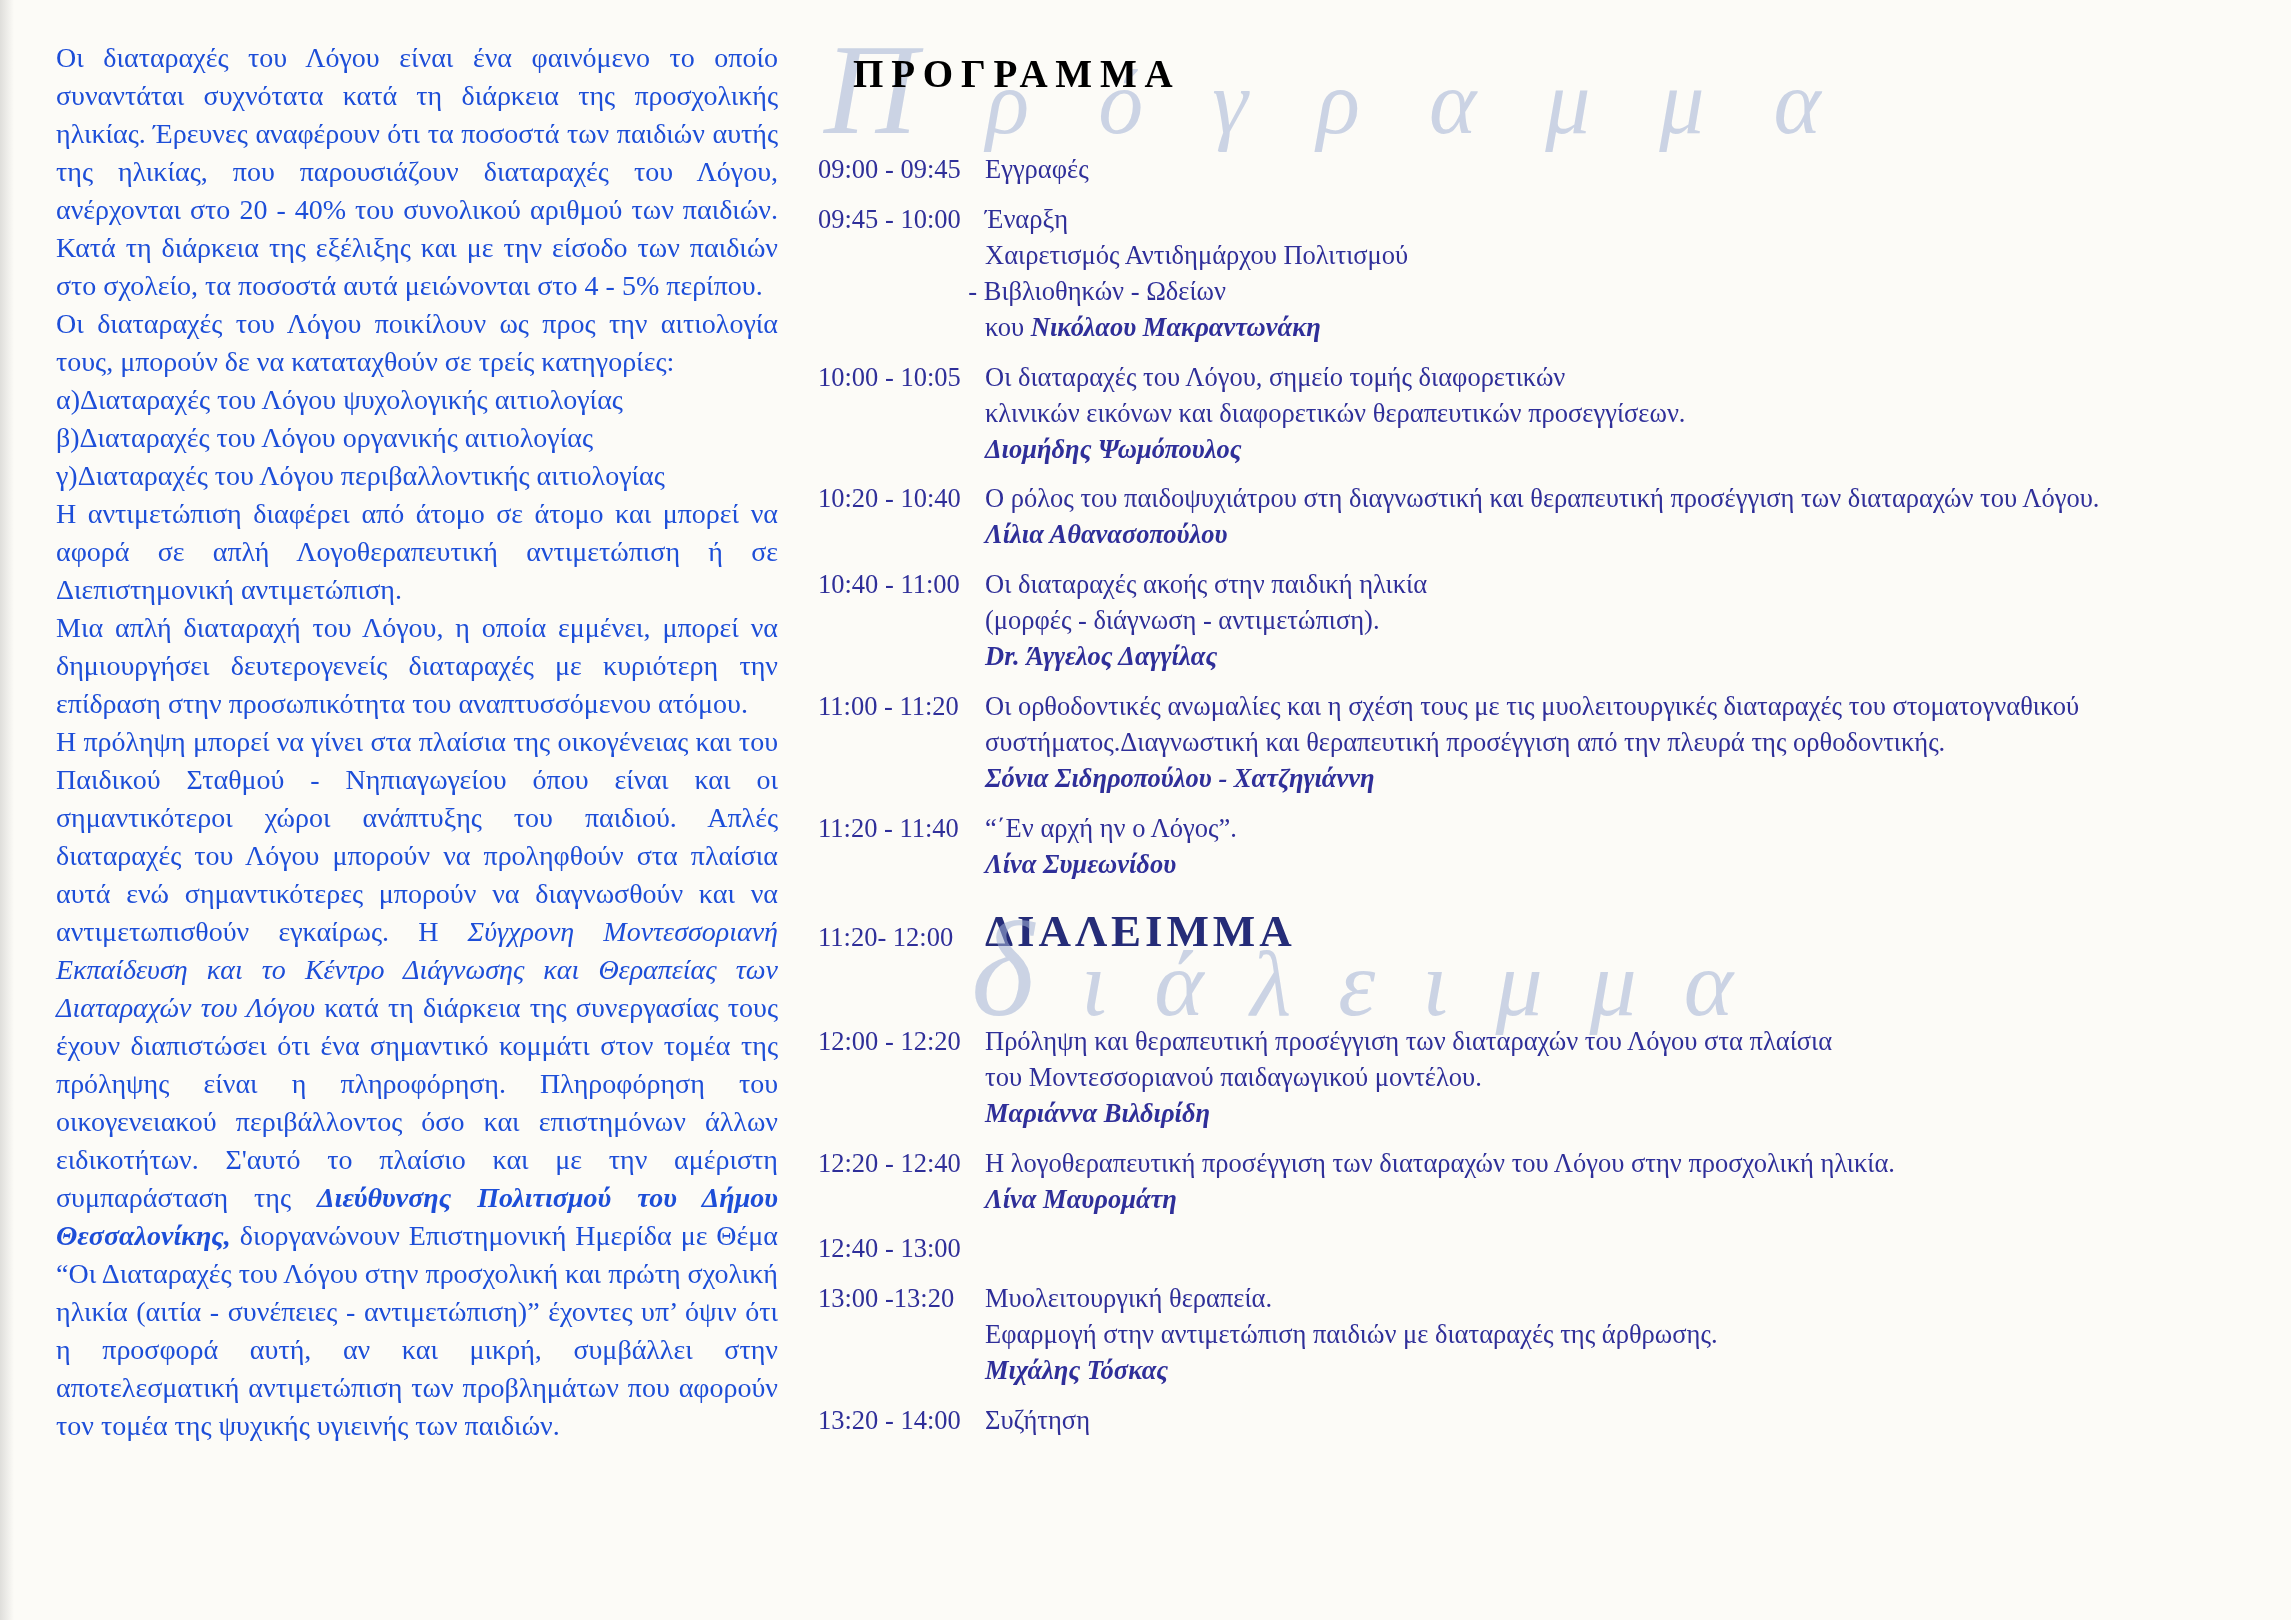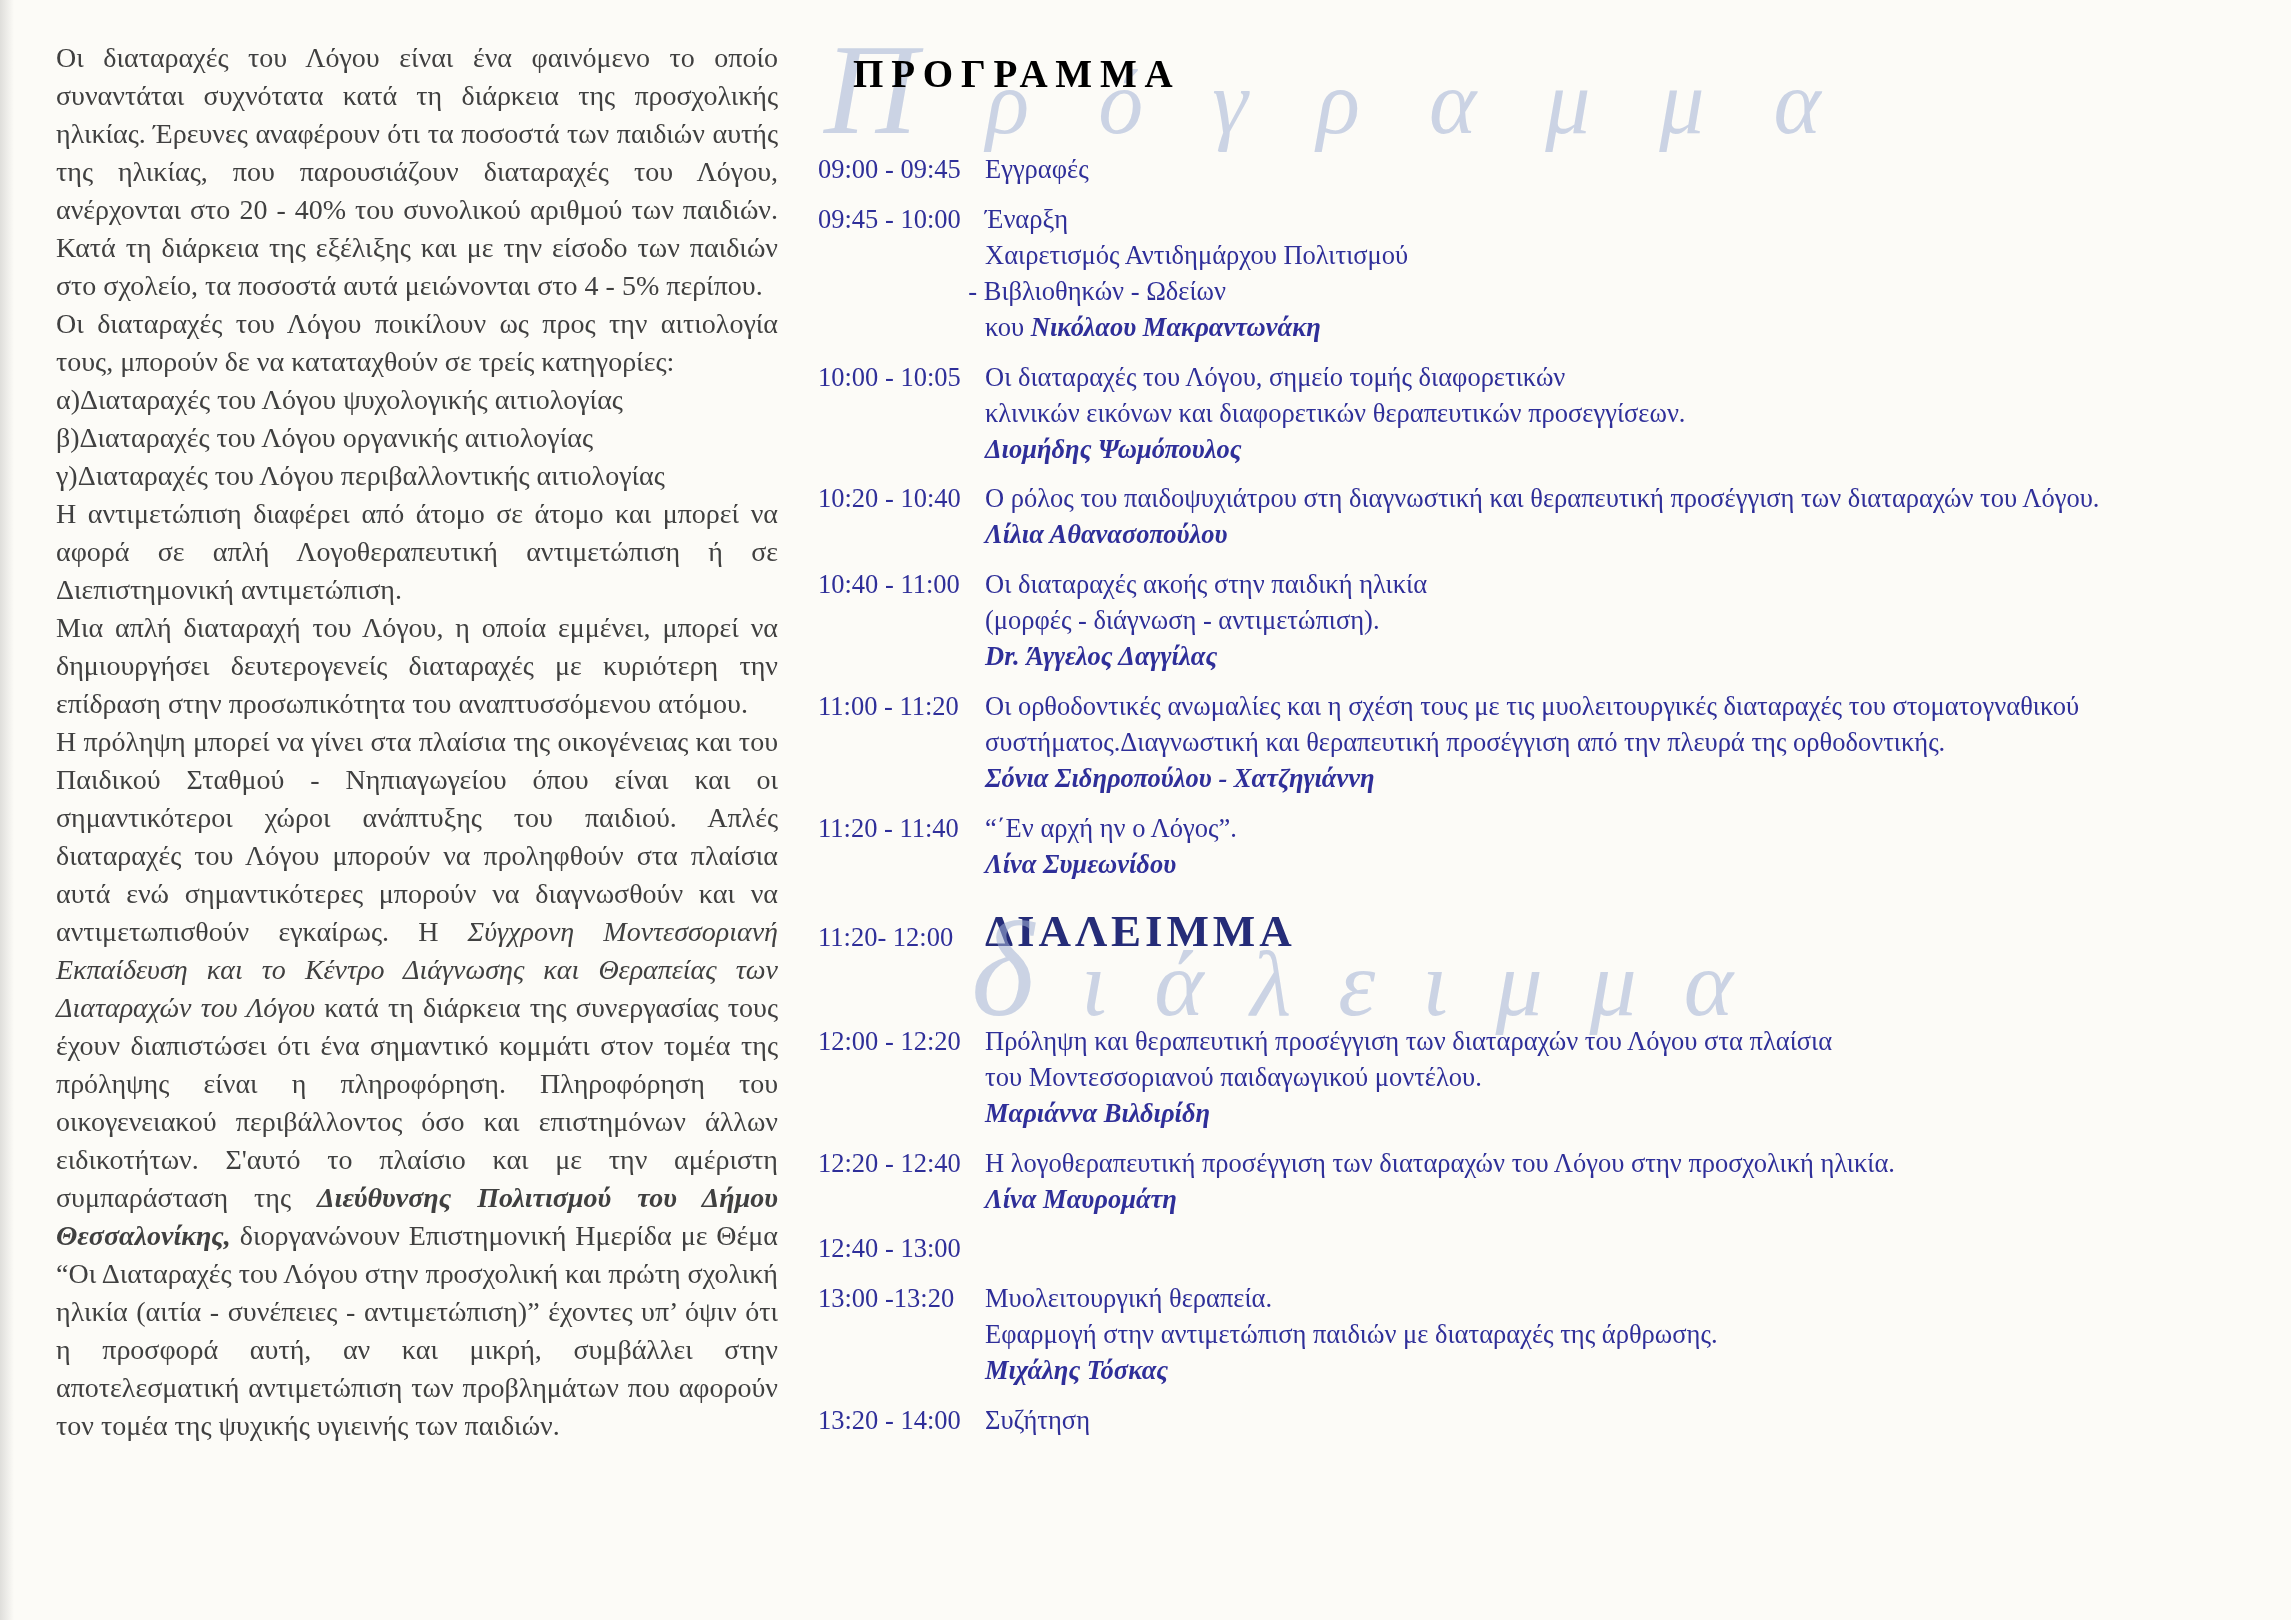--- a/index.html
+++ b/index.html
@@ -14,21 +14,21 @@
   
   body::before{
     content:"";position:absolute;left:0;top:0;width:13.7px;height:100%;
     background:linear-gradient(to right,rgba(90,90,90,.18),rgba(90,90,90,0));
     pointer-events:none;
   }
 
   
   .intro{
     position:absolute;left:56px;top:39px;width:722px;
-    color:#404040;
+    color:#1d4ed8;
     font-size:28px;line-height:38px;
     text-align:justify;
   }
   .intro p{margin:0;}
 
   .seg-n{font-style:normal;}
   .seg-i{font-style:italic;}
   .seg-b{font-style:italic;font-weight:bold;}
 
   

